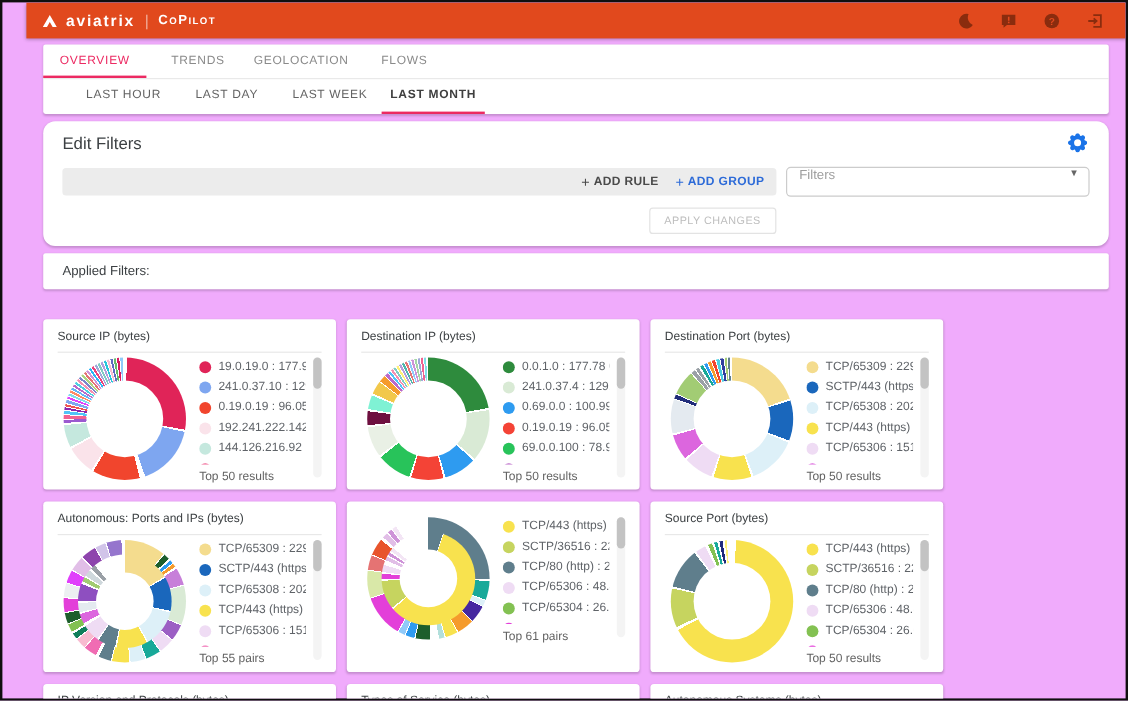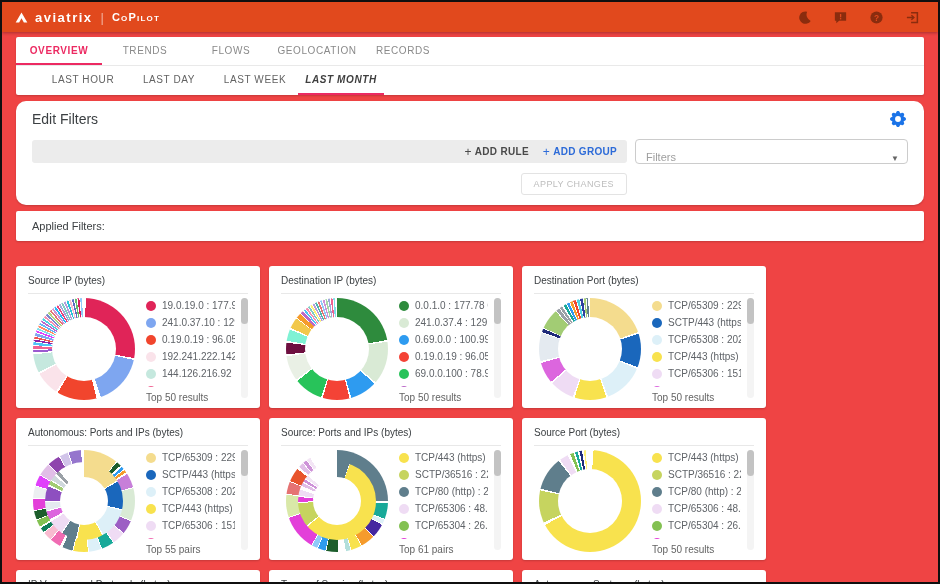--- a/index.html
+++ b/index.html
@@ -1,46 +1,46 @@
 <!DOCTYPE html>
 <html><head>
 <meta charset="utf-8">
 <style>
   html,body{margin:0;padding:0;background:#d8d8d8;}
   .screen{
     width:940px;height:584px;box-sizing:border-box;border:2px solid #0f0f0f;
-    background:#ef4444;overflow:hidden;position:relative;
-    font-family:"Liberation Sans", sans-serif;-webkit-font-smoothing:antialiased;
+    background:#f0abfc;overflow:hidden;position:relative;
+    font-family:"Liberation Sans", sans-serif;padding-left:20px;-webkit-font-smoothing:antialiased;
   }
   
   .app-header{height:30px;background:#e1491d;display:flex;align-items:center;padding:0 12px;box-shadow:0 1px 3px rgba(0,0,0,.3);}
   .brand{display:flex;align-items:center;gap:6px;}
   .brand-name{color:#fff;font-size:13px;font-weight:bold;letter-spacing:1.5px;}
   .brand-divider{color:rgba(255,255,255,.55);font-size:13px;margin:0 2px;}
   .product-name{color:#fff;font-size:11px;font-variant:small-caps;letter-spacing:1.2px;font-weight:bold;}
   .header-icons{margin-left:auto;display:flex;align-items:center;gap:21px;padding-right:6px;}
   .hicon{width:15px;height:15px;display:block;cursor:pointer;}
   
   .tabbar-card{margin:5px 14px 0 14px;background:#fff;border-radius:2px;box-shadow:0 1px 2px rgba(0,0,0,.18);}
   .tab-row{display:flex;height:28px;}
   .tab-row.sub{height:29px;padding-left:24px;border-top:1px solid #e9e9e9;}
   .tab{width:86px;display:flex;align-items:center;justify-content:center;font-size:10px;letter-spacing:.6px;color:#8a8a8a;cursor:pointer;box-sizing:border-box;border-bottom:2px solid transparent;}
-  .tab.active{color:#ec2a62;border-bottom-color:#ec2a62;font-weight:bold;}
+  .tab.active{color:#ec2a62;border-bottom-color:#ec2a62;font-weight:normal;}
   .tab-row.sub .tab{color:#636363;}
-  .tab-row.sub .tab.active{color:#3f3f3f;border-bottom-color:#ec2a62;font-weight:bold;font-style:italic;}
+  .tab-row.sub .tab.active{color:#3f3f3f;border-bottom-color:#ec2a62;font-weight:bold;}
   
   .filters-card{margin:6px 14px 0 14px;background:#fff;border-radius:10px;box-shadow:0 1px 2px rgba(0,0,0,.18);padding:10px 16px 10px 16px;position:relative;}
   .filters-title{font-size:14px;color:#3c4043;}
   .gear-btn{position:absolute;right:18px;top:10px;width:16px;height:16px;cursor:pointer;}
   .filter-row{display:flex;margin-top:12px;align-items:center;}
   .rule-bar{width:595px;height:23px;background:#ececec;border-radius:3px;display:flex;align-items:center;justify-content:flex-end;gap:14px;padding-right:10px;box-sizing:border-box;}
   .rule-btn{font-size:10px;letter-spacing:.3px;color:#4a4a4a;cursor:pointer;display:flex;align-items:center;gap:3px;font-weight:bold;}
   .rule-btn .plus{font-size:12px;font-weight:normal;}
   .rule-btn.group{color:#2d6bd8;}
-  .filters-select{flex:1;margin-left:8px;height:25px;border:1px solid #ccc;border-radius:4px;display:flex;align-items:flex-end;padding:0 8px 0 10px;cursor:pointer;box-sizing:border-box;background:#fff;}
+  .filters-select{flex:1;margin-left:8px;height:25px;border:1px solid #ccc;border-radius:4px;display:flex;align-items:flex-start;padding:0 8px 0 10px;cursor:pointer;box-sizing:border-box;background:#fff;}
   .filters-select .ph{font-size:11px;color:#9e9e9e;flex:1;}
   .filters-select .caret{font-size:8px;color:#666;}
   .apply-row{width:595px;text-align:right;margin-top:9px;}
   .apply-btn{display:inline-block;font-size:9px;letter-spacing:.4px;color:#bdbdbd;border:1px solid #e3e3e3;border-radius:3px;background:#fff;padding:5px 12px;cursor:default;}
   
   .applied-card{margin:6px 14px 0 14px;background:#fff;border-radius:2px;box-shadow:0 1px 2px rgba(0,0,0,.18);height:30px;display:flex;align-items:center;padding:0 20px 0 16px;box-sizing:border-box;}
   .applied-label{font-size:11px;color:#3c4043;}
   .applied-actions{margin-left:auto;display:flex;gap:5px;}
   .btn-red,.btn-green{border:none;color:#fff;font-size:9px;letter-spacing:.3px;padding:5px 9px;border-radius:2px;cursor:pointer;font-family:inherit;font-weight:bold;}
   .btn-red{background:#e23b3b;}
@@ -95,23 +95,22 @@
           <path d="M2 8 h7"></path>
           <path d="M6.8 5.6 L9.4 8 L6.8 10.4"></path>
         </svg>
     </div>
   </div>
 
   <div class="tabbar-card">
     <div class="tab-row" id="main-tabs">
         <div class="tab active">OVERVIEW</div>
         <div class="tab">TRENDS</div>
+        <div class="tab">GEOLOCATION</div>
         <div class="tab">FLOWS</div>
-        <div class="tab">GEOLOCATION</div>
-        <div class="tab">RECORDS</div>
       </div>
     <div class="tab-row sub" id="time-tabs">
         <div class="tab">LAST HOUR</div>
         <div class="tab">LAST DAY</div>
         <div class="tab">LAST WEEK</div>
         <div class="tab active">LAST MONTH</div>
       </div>
   </div>
 
   <div class="filters-card">
@@ -300,21 +299,20 @@
               </div>
             </div>
             <div class="legend-scrollbar">
               <div class="legend-thumb"></div>
             </div>
             <div class="legend-footer">Top 55 pairs</div>
           </div>
         </div>
       </div>
       <div class="card">
-        <div class="card-title">Source: Ports and IPs (bytes)</div>
         <div class="card-body">
           <div class="donut two" style="background: conic-gradient(rgb(95, 126, 140) 0deg, rgb(95, 126, 140) 90.27deg, rgb(255, 255, 255) 90.27deg, rgb(255, 255, 255) 92.39deg, rgb(24, 169, 153) 92.39deg, rgb(24, 169, 153) 110.44deg, rgb(255, 255, 255) 110.44deg, rgb(255, 255, 255) 111.5deg, rgb(221, 240, 248) 111.5deg, rgb(221, 240, 248) 116.81deg, rgb(255, 255, 255) 116.81deg, rgb(255, 255, 255) 117.88deg, rgb(69, 39, 160) 117.88deg, rgb(69, 39, 160) 133.81deg, rgb(255, 255, 255) 133.81deg, rgb(255, 255, 255) 134.87deg, rgb(245, 155, 44) 134.87deg, rgb(245, 155, 44) 150.8deg, rgb(255, 255, 255) 150.8deg, rgb(255, 255, 255) 151.86deg, rgb(248, 226, 78) 151.86deg, rgb(248, 226, 78) 163.54deg, rgb(255, 255, 255) 163.54deg, rgb(255, 255, 255) 164.6deg, rgb(178, 223, 219) 164.6deg, rgb(178, 223, 219) 169.91deg, rgb(255, 255, 255) 169.91deg, rgb(255, 255, 255) 178.41deg, rgb(29, 94, 44) 178.41deg, rgb(29, 94, 44) 192.21deg, rgb(255, 255, 255) 192.21deg, rgb(255, 255, 255) 193.27deg, rgb(46, 155, 240) 193.27deg, rgb(46, 155, 240) 201.77deg, rgb(255, 255, 255) 201.77deg, rgb(255, 255, 255) 202.83deg, rgb(144, 202, 249) 202.83deg, rgb(144, 202, 249) 209.2deg, rgb(255, 255, 255) 209.2deg, rgb(255, 255, 255) 210.27deg, rgb(227, 63, 217) 210.27deg, rgb(227, 63, 217) 250.62deg, rgb(255, 255, 255) 250.62deg, rgb(255, 255, 255) 251.68deg, rgb(217, 232, 168) 251.68deg, rgb(217, 232, 168) 277.17deg, rgb(255, 255, 255) 277.17deg, rgb(255, 255, 255) 278.23deg, rgb(229, 115, 115) 278.23deg, rgb(229, 115, 115) 292.04deg, rgb(255, 255, 255) 292.04deg, rgb(255, 255, 255) 293.1deg, rgb(232, 84, 44) 293.1deg, rgb(232, 84, 44) 309.03deg, rgb(255, 255, 255) 309.03deg, rgb(255, 255, 255) 312.21deg, rgb(225, 190, 231) 312.21deg, rgb(225, 190, 231) 317.52deg, rgb(255, 255, 255) 317.52deg, rgb(255, 255, 255) 318.58deg, rgb(206, 147, 216) 318.58deg, rgb(206, 147, 216) 322.83deg, rgb(255, 255, 255) 322.83deg, rgb(255, 255, 255) 323.89deg, rgb(243, 229, 245) 323.89deg, rgb(243, 229, 245) 328.14deg, rgb(255, 255, 255) 328.14deg, rgb(255, 255, 255) 360deg);">
             <div class="ring2" style="background: conic-gradient(rgb(95, 126, 140) 0deg, rgb(95, 126, 140) 18deg, rgb(255, 255, 255) 18deg, rgb(255, 255, 255) 19deg, rgb(248, 226, 78) 19deg, rgb(248, 226, 78) 229deg, rgb(255, 255, 255) 229deg, rgb(255, 255, 255) 231deg, rgb(198, 212, 95) 231deg, rgb(198, 212, 95) 267deg, rgb(255, 255, 255) 267deg, rgb(255, 255, 255) 269deg, rgb(227, 63, 217) 269deg, rgb(227, 63, 217) 276deg, rgb(255, 255, 255) 276deg, rgb(255, 255, 255) 278deg, rgb(239, 220, 244) 278deg, rgb(239, 220, 244) 287deg, rgb(255, 255, 255) 287deg, rgb(255, 255, 255) 293deg, rgb(225, 190, 231) 293deg, rgb(225, 190, 231) 298deg, rgb(255, 255, 255) 298deg, rgb(255, 255, 255) 300deg, rgb(206, 147, 216) 300deg, rgb(206, 147, 216) 304deg, rgb(255, 255, 255) 304deg, rgb(255, 255, 255) 306deg, rgb(243, 229, 245) 306deg, rgb(243, 229, 245) 311deg, rgb(255, 255, 255) 311deg, rgb(255, 255, 255) 360deg);"></div>
             <div class="hole"></div>
           </div>
           <div class="legend-area">
             <div class="legend">
               <div class="legend-row">
                 <span class="legend-dot" style="background: rgb(248, 226, 78);"></span>
                 <span class="legend-label">TCP/443 (https) : ...</span>

